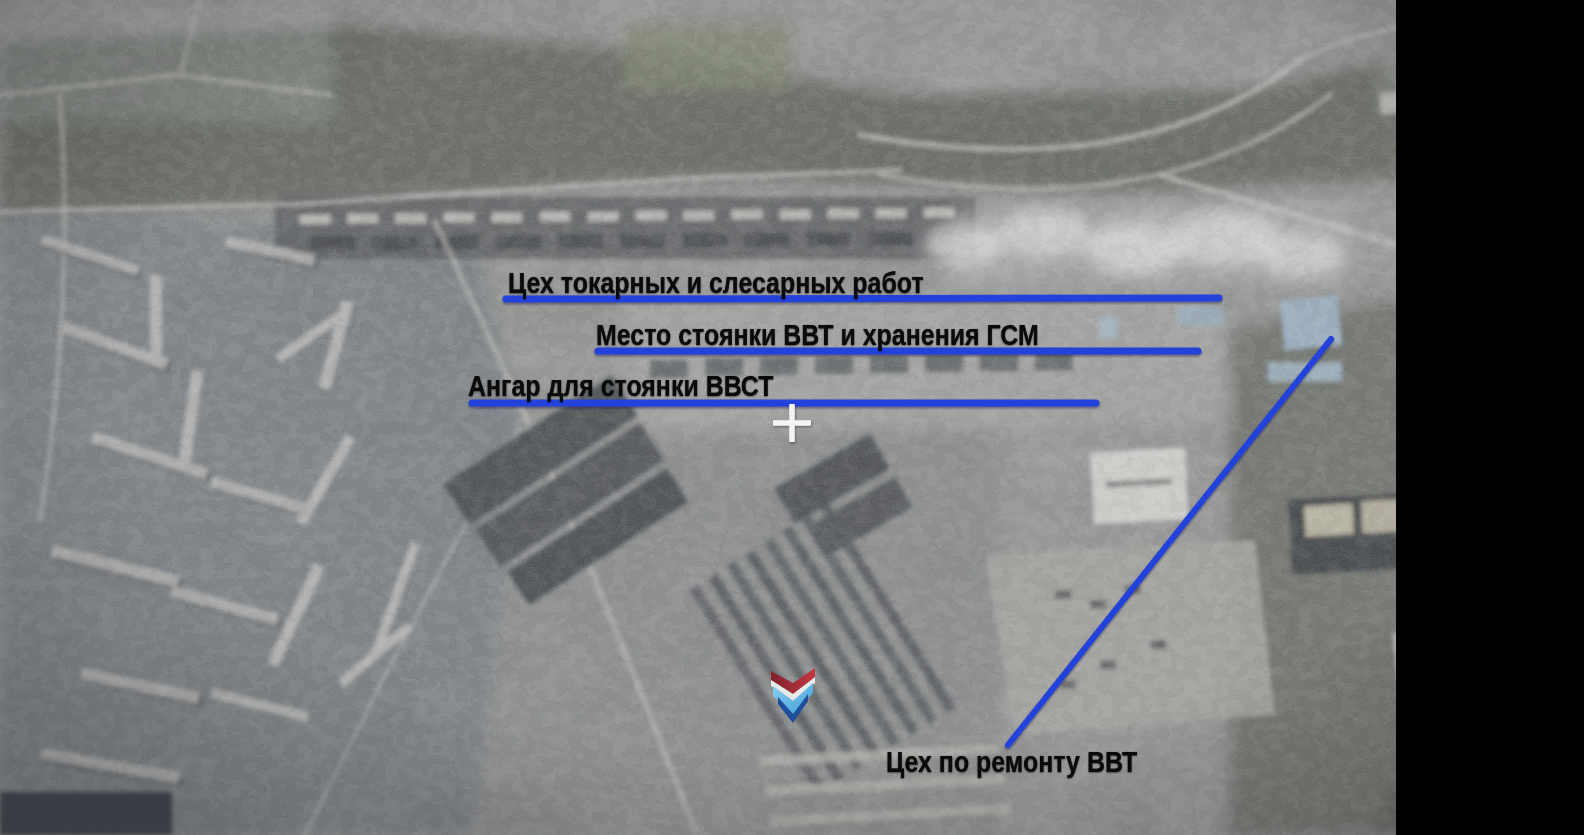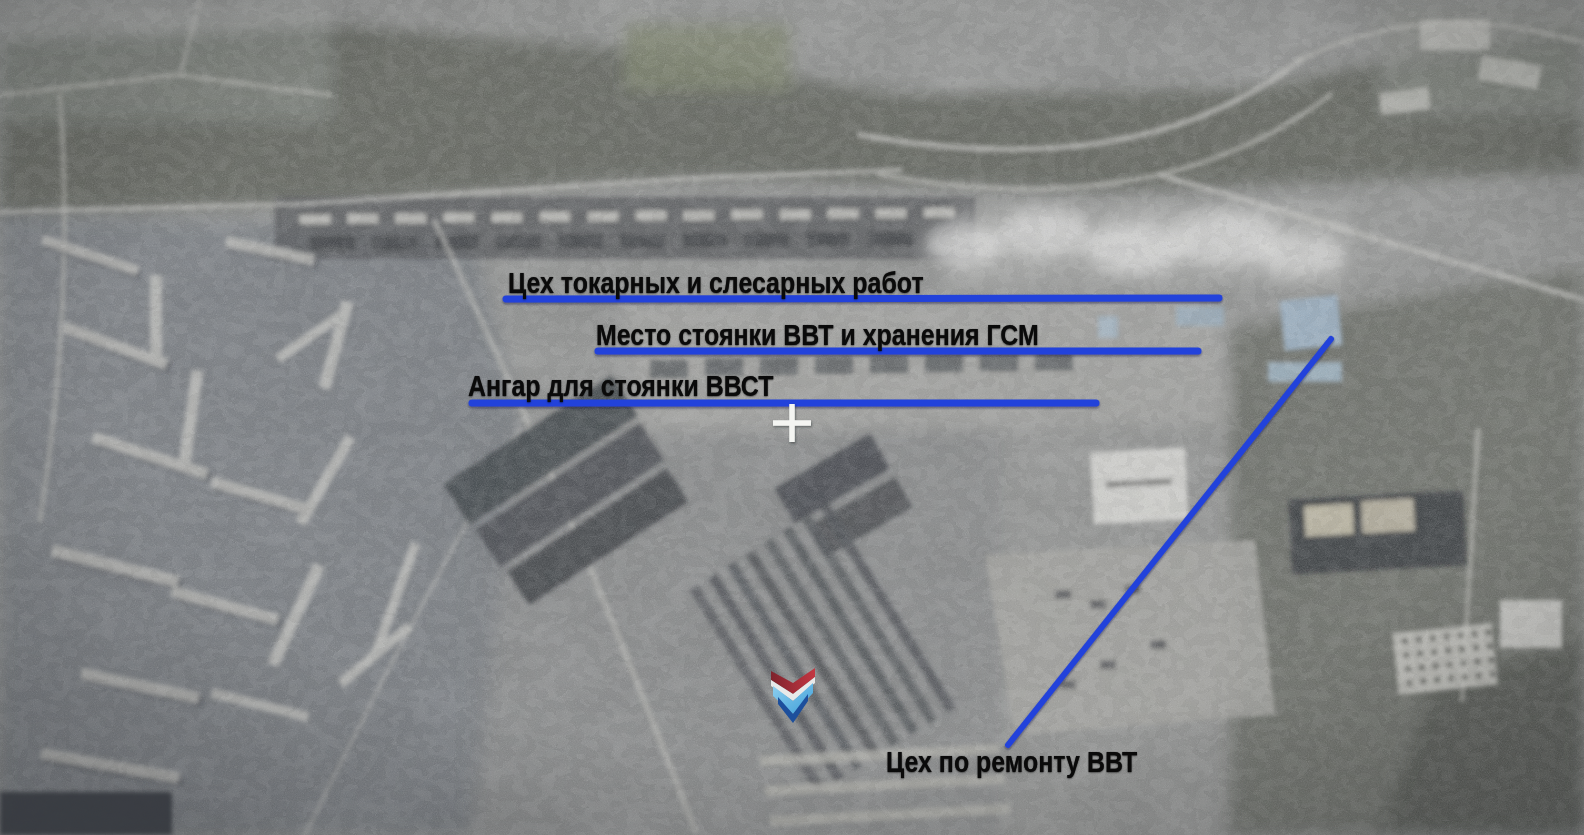--- a/index.html
+++ b/index.html
@@ -1,16 +1,16 @@
 <!DOCTYPE html>
 <html><head>
 <meta charset="utf-8">
 <style>
   html,body{margin:0;padding:0;background:#000;}
-  .stage{position:relative;width:1584px;height:835px;overflow:hidden;
+  .stage{position:relative;width:1396px;height:835px;overflow:hidden;
          font-family:"Liberation Sans","DejaVu Sans",sans-serif;}
   svg.bg{position:absolute;left:0;top:0;z-index:0;}
   svg.overlay{position:absolute;left:0;top:0;z-index:2;pointer-events:none;}
   svg.emblem{position:absolute;left:770px;top:666px;width:46px;height:58px;z-index:3;}
   .map-label{position:absolute;z-index:4;color:#0a0a0a;font-weight:700;font-size:29px;
              line-height:30px;white-space:nowrap;transform:scaleX(.86);transform-origin:0 0;
              letter-spacing:0px;text-shadow:0 1px 2px rgba(0,0,0,.45), 0 0 1px rgba(0,0,0,.6);}
   .l1{left:508px;top:268px;}
   .l2{left:596px;top:320px;}
   .l3{left:468px;top:371px;}

